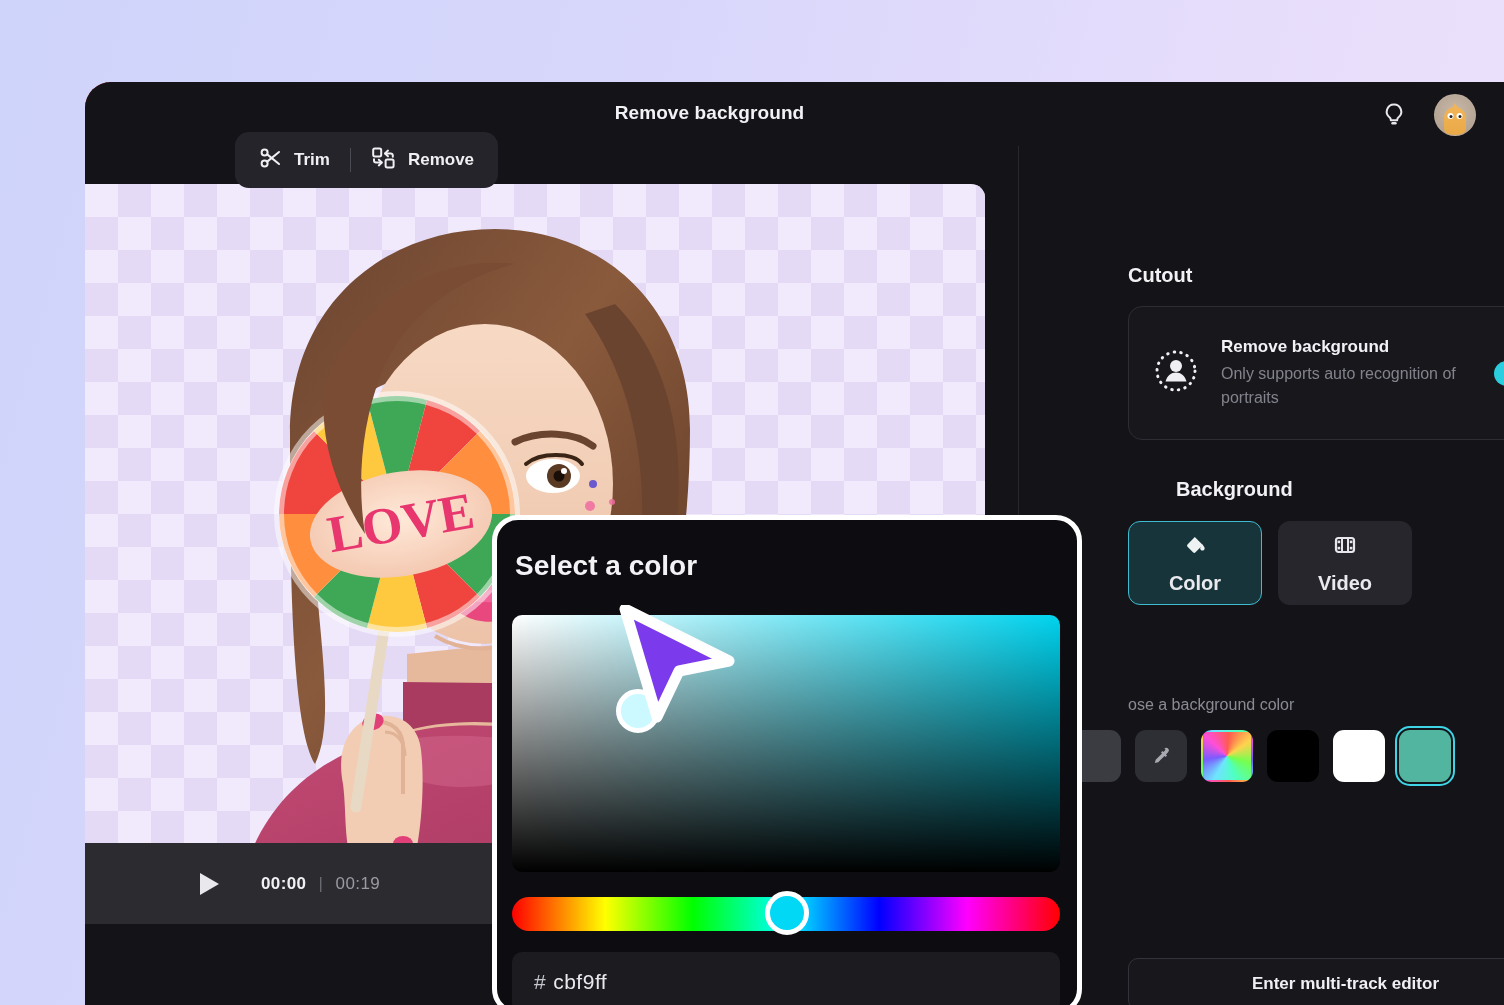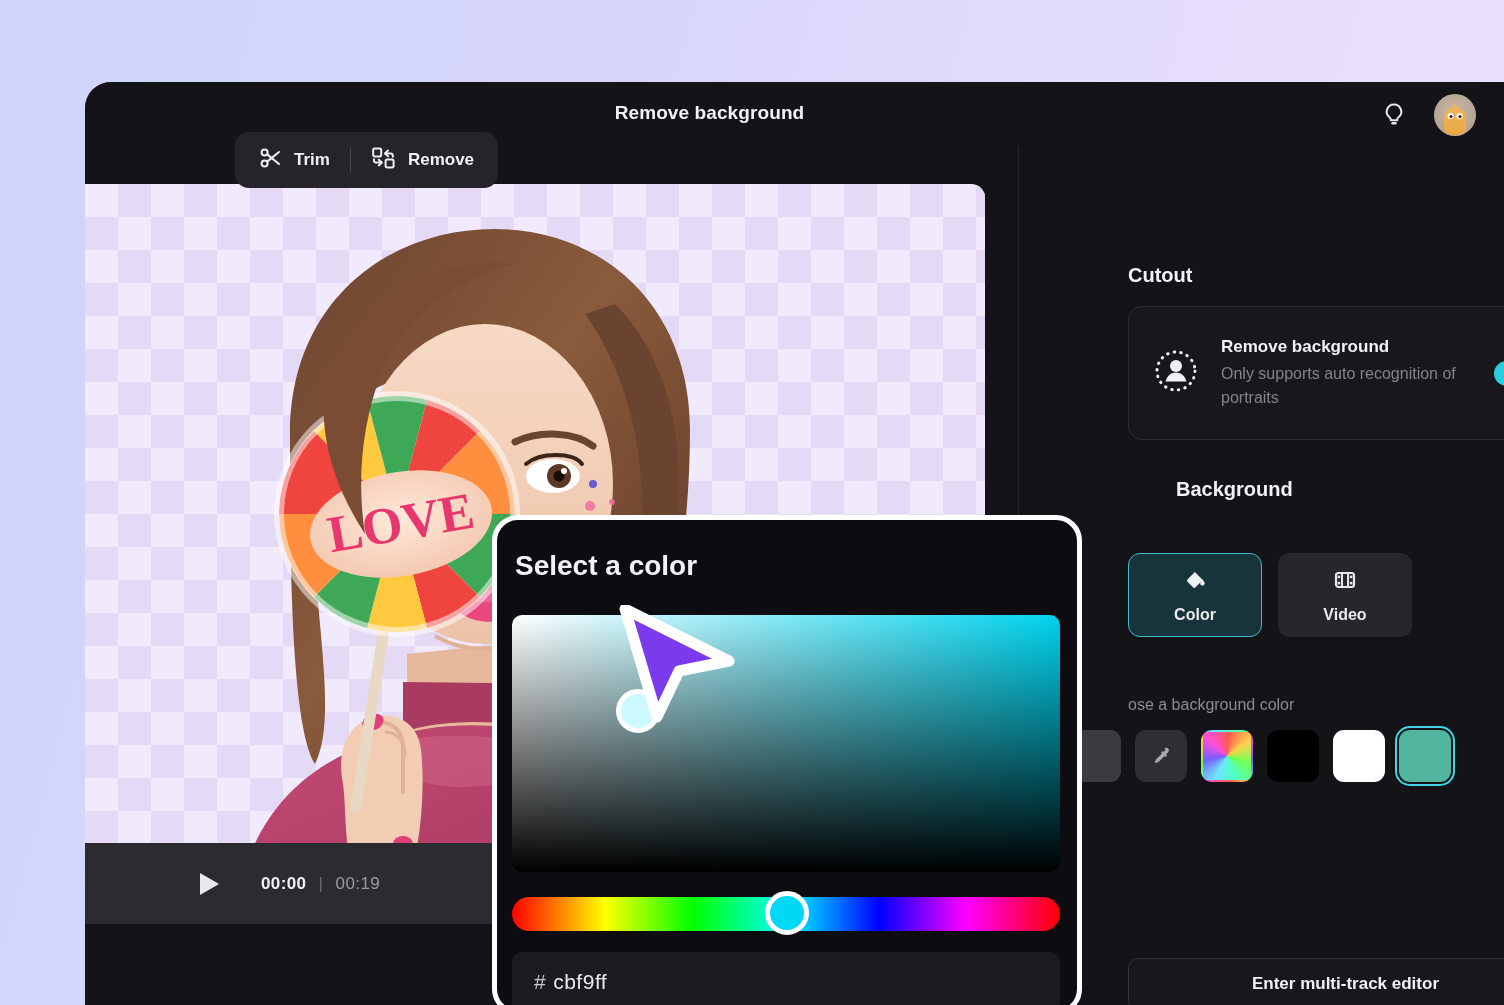--- a/index.html
+++ b/index.html
@@ -203,24 +203,23 @@
     position: absolute; left: 109px; top: 375px;
     display: flex; gap: 16px;
   }
   .bg-type {
     width: 134px; height: 84px;
     border-radius: 12px;
     background: #26262c;
     display: flex; flex-direction: column;
     align-items: center; justify-content: center;
     gap: 9px;
-    color: #e9e9ee; font-size: 16px; font-weight: bold;
+    color: #e9e9ee; font-size: 20px; font-weight: bold;
     cursor: pointer;
     border: 1px solid transparent;
-    margin-top: 32px;
   }
   .bg-type.selected {
     background: #16343a;
     border: 1px solid #3fbcd0;
   }
 
   #choose-label {
     position: absolute; left: 109px; top: 550px;
     color: #8a8a94; font-size: 16px;
   }

